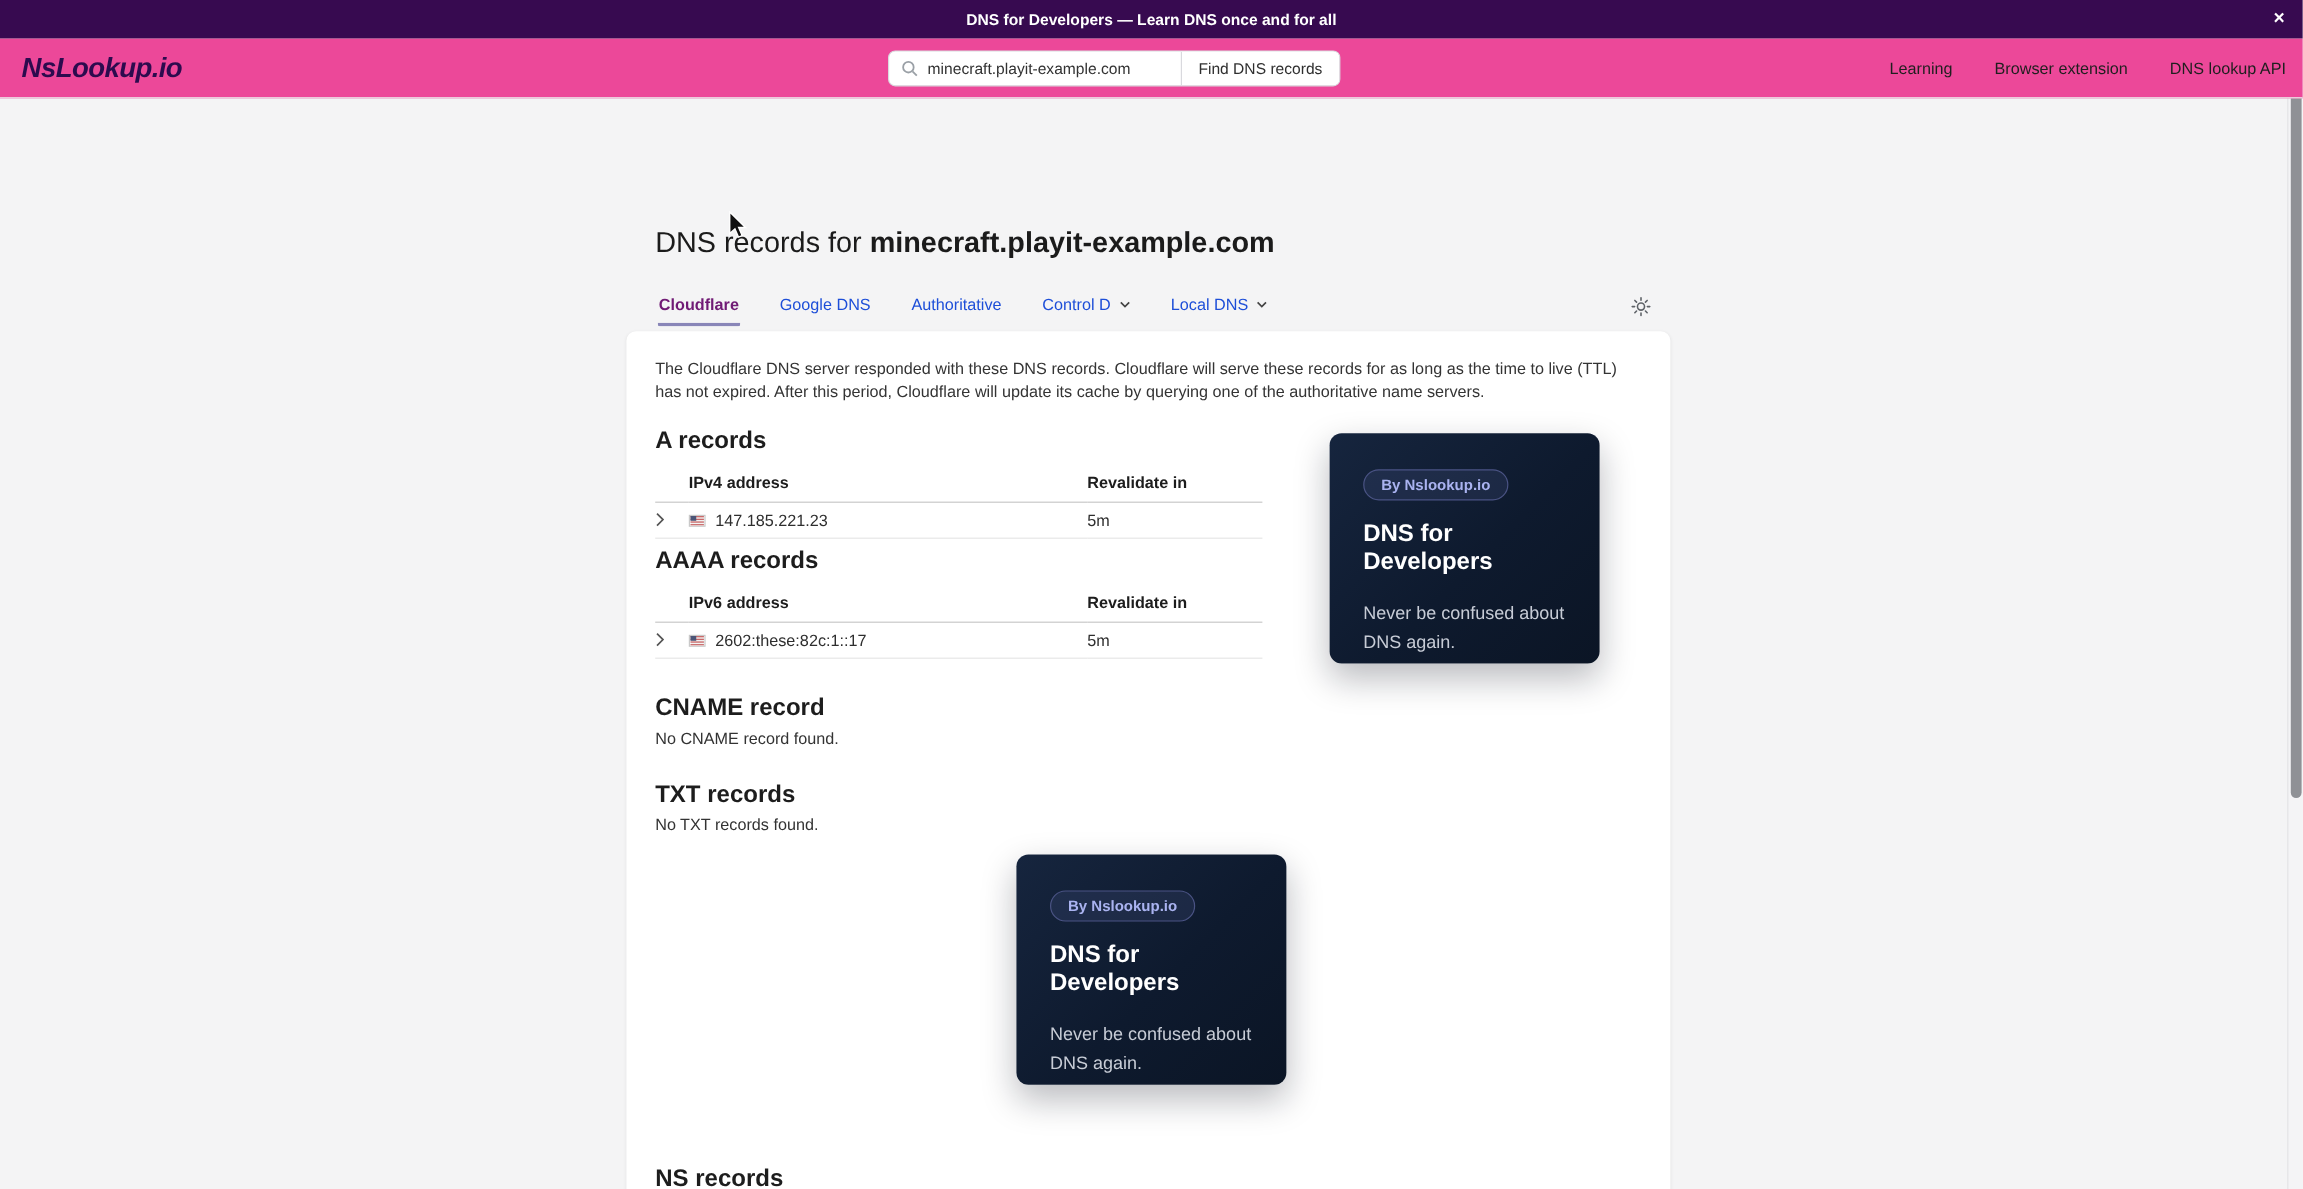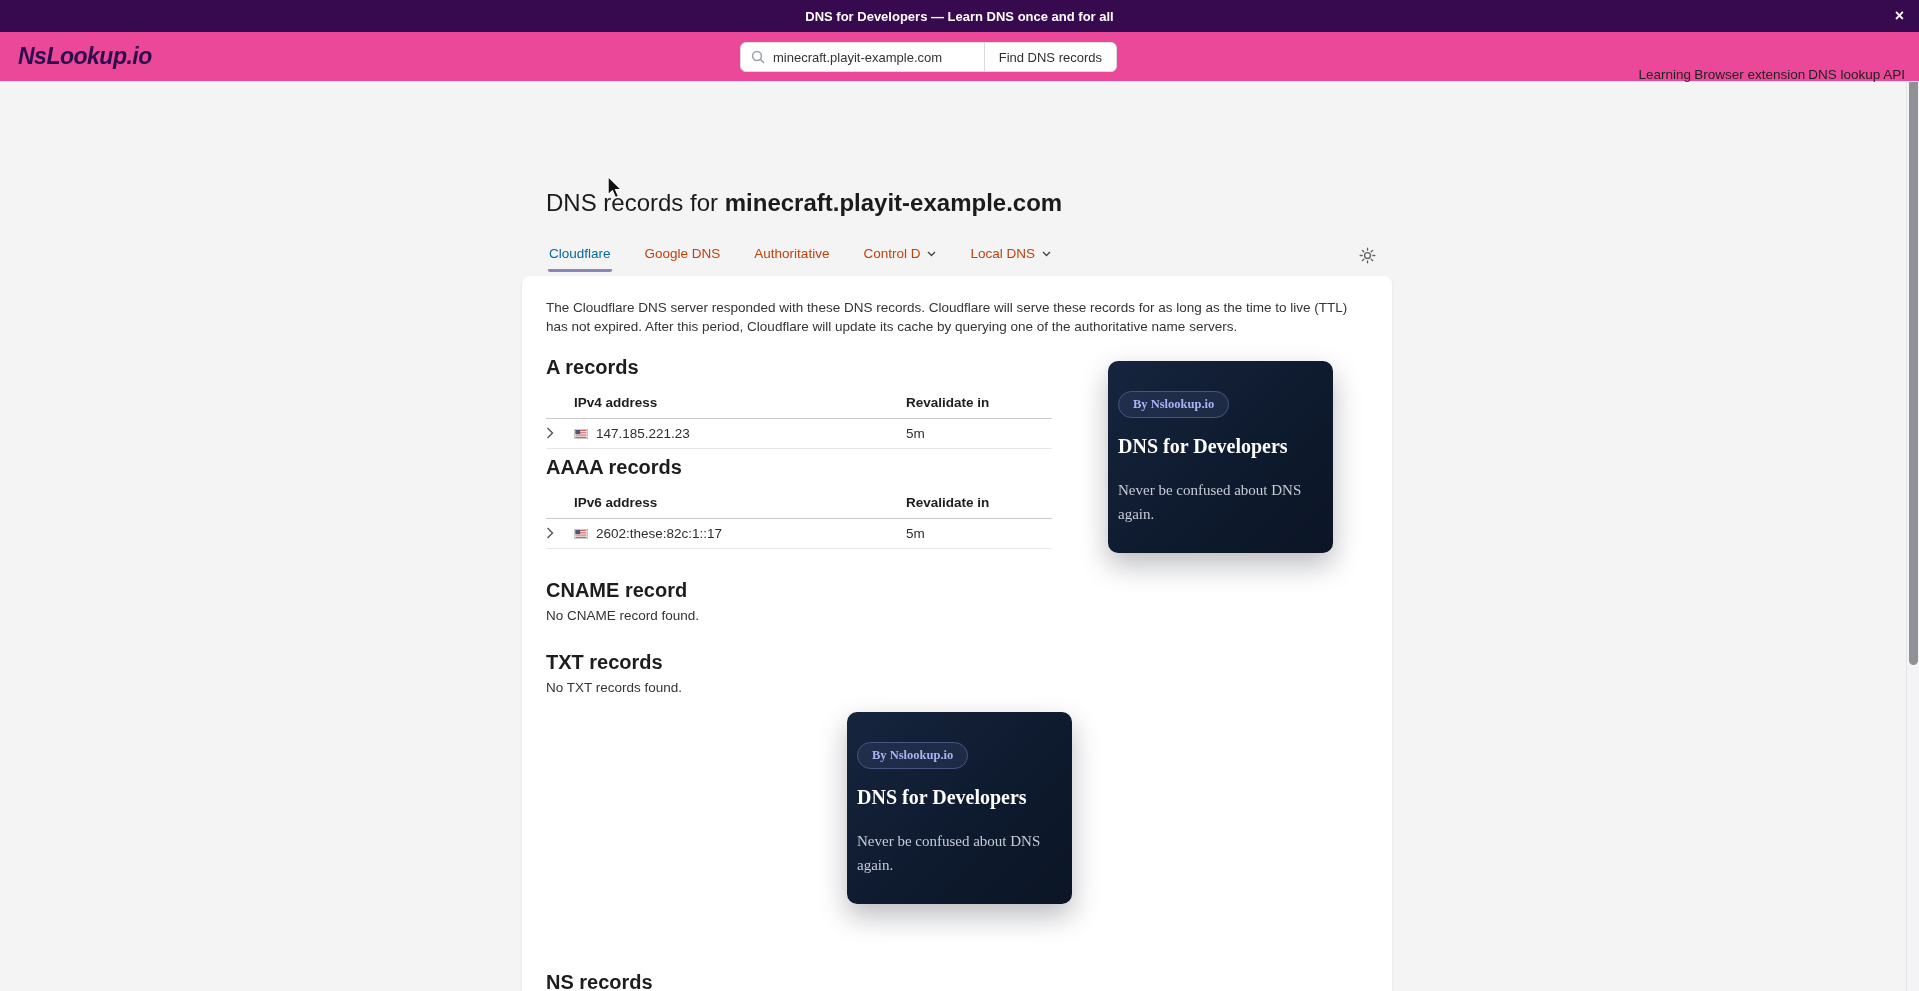--- a/index.html
+++ b/index.html
@@ -18,32 +18,32 @@
             border-bottom:1px solid #ebebeb; z-index:4; }
   .logo { position:absolute; left:18px; top:11px; font-size:23px; font-weight:800; font-style:italic;
           color:#2c0b4e; letter-spacing:-0.5px; cursor:pointer; }
   .search-group { position:absolute; left:740px; top:10px; width:377px; height:30px; display:flex;
                   border:1px solid #d9d9de; border-radius:6px; background:#fff; overflow:hidden; }
   .search-box { display:flex; align-items:center; gap:8px; padding:0 10px; width:264px; }
   .search-box input { border:none; outline:none; font-size:13px; color:#333; width:100%;
                       font-family:"Liberation Sans", sans-serif; background:transparent; }
   .search-btn { border:none; border-left:1px solid #d9d9de; background:#fff; font-size:13px; color:#2f2f2f;
                 padding:0 14px; cursor:pointer; font-family:"Liberation Sans", sans-serif; white-space:nowrap; }
-  .nav { position:absolute; right:14px; top:0; height:50px; display:flex; align-items:flex-end; gap:3px; }
+  .nav { position:absolute; right:14px; top:0; height:50px; display:flex; align-items:center; gap:35px; }
   .nav a { font-size:13.5px; color:#1f1f1f; text-decoration:none; cursor:pointer; }
 
   
   .main { position:absolute; left:0; top:82px; width:1919px; height:909px; }
   .page-title { position:absolute; left:546px; top:107px; font-size:24px; color:#1b1b1b; font-weight:400; }
   .page-title b { font-weight:700; }
 
   .tabs { position:absolute; left:548px; top:164px; display:flex; gap:32px; }
-  .tab { font-size:13.5px; color:#c2410c; padding:0 1px 8px 1px; border-bottom:3px solid transparent;
+  .tab { font-size:13.5px; color:#1d4ed8; padding:0 1px 8px 1px; border-bottom:3px solid transparent;
          cursor:pointer; display:flex; align-items:center; gap:7px; border-radius:0 0 2px 2px; }
-  .tab.active { color:#0369a1; font-weight:normal; border-bottom-color:#8986b8; }
+  .tab.active { color:#701a75; font-weight:bold; border-bottom-color:#8986b8; }
   .tab svg { margin-top:1px; }
 
   .gear { position:absolute; left:1358px; top:164px; width:20px; height:20px; cursor:pointer; }
 
   
   .panel { position:absolute; left:522px; top:194px; width:870px; height:1200px; background:#fff;
            border-radius:8px 8px 0 0; box-shadow:0 1px 3px rgba(0,0,0,0.07); padding:22px 14px 0 24px; }
   .desc { font-size:13.5px; color:#343434; line-height:19px; max-width:812px; }
 
   h2.sec { font-size:20px; font-weight:700; color:#1d1d1d; }
@@ -59,23 +59,23 @@
   table.recs th { text-align:left; font-weight:700; color:#1d1d1d; padding:6px 0 8px 0;
                   border-bottom:1px solid #c9c9c9; }
   table.recs td { padding:6px 0; border-bottom:1px solid #e7e7e7; }
   .col-exp { width:28px; }
   .col-ttl-small { width:146px; }
   .row-val { display:flex; align-items:center; gap:8px; }
   .expander { cursor:pointer; display:inline-flex; width:16px; height:16px; align-items:center; }
   .flag { display:inline-block; border:0.5px solid #c9c9c9; }
 
   
-  .ad-card { position:absolute; width:225px; height:192px; border-radius:10px; padding:30px 10px;
+  .ad-card { position:absolute; width:225px; height:192px; border-radius:10px; padding:30px 28px;
              background:linear-gradient(135deg,#16253e 0%, #0e1a2e 55%, #0b1525 100%);
-             box-shadow:0 12px 28px rgba(10,15,30,0.28); cursor:pointer;font-family:Liberation Serif, serif; }
+             box-shadow:0 12px 28px rgba(10,15,30,0.28); cursor:pointer; }
   .ad-card.first  { left:586px; top:85px; }
   .ad-card.second { left:325px; top:436px; }
   .ad-badge { display:inline-block; font-size:12.5px; font-weight:bold; color:#aab3f0;
               border:1px solid #4a5384; background:rgba(100,112,176,0.16); border-radius:999px;
               padding:5px 14px; }
   .ad-title { color:#fff; font-size:20px; font-weight:700; margin-top:17px; }
   .ad-body  { color:#c7ccd6; font-size:15px; line-height:24px; margin-top:20px; }
 
   
   .scrollbar { position:absolute; right:0; top:32px; width:13px; height:959px; background:#f4f4f6;

